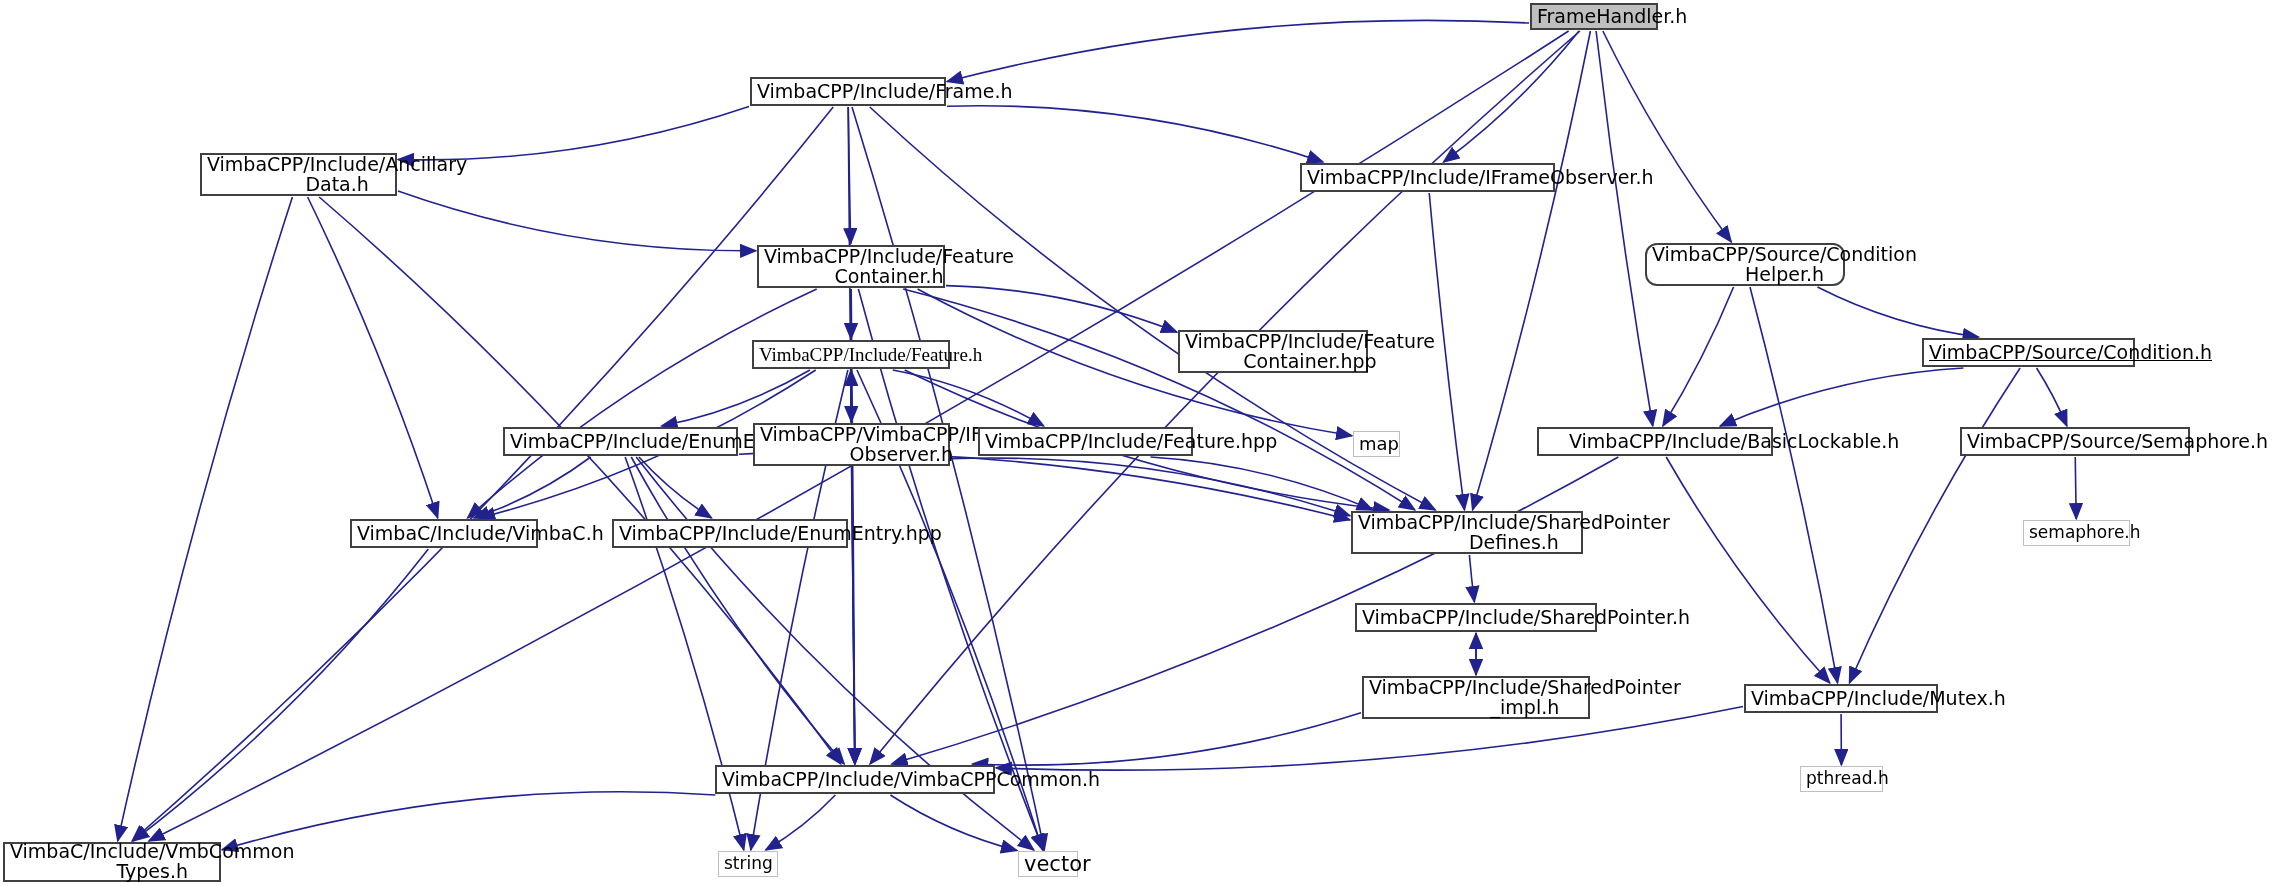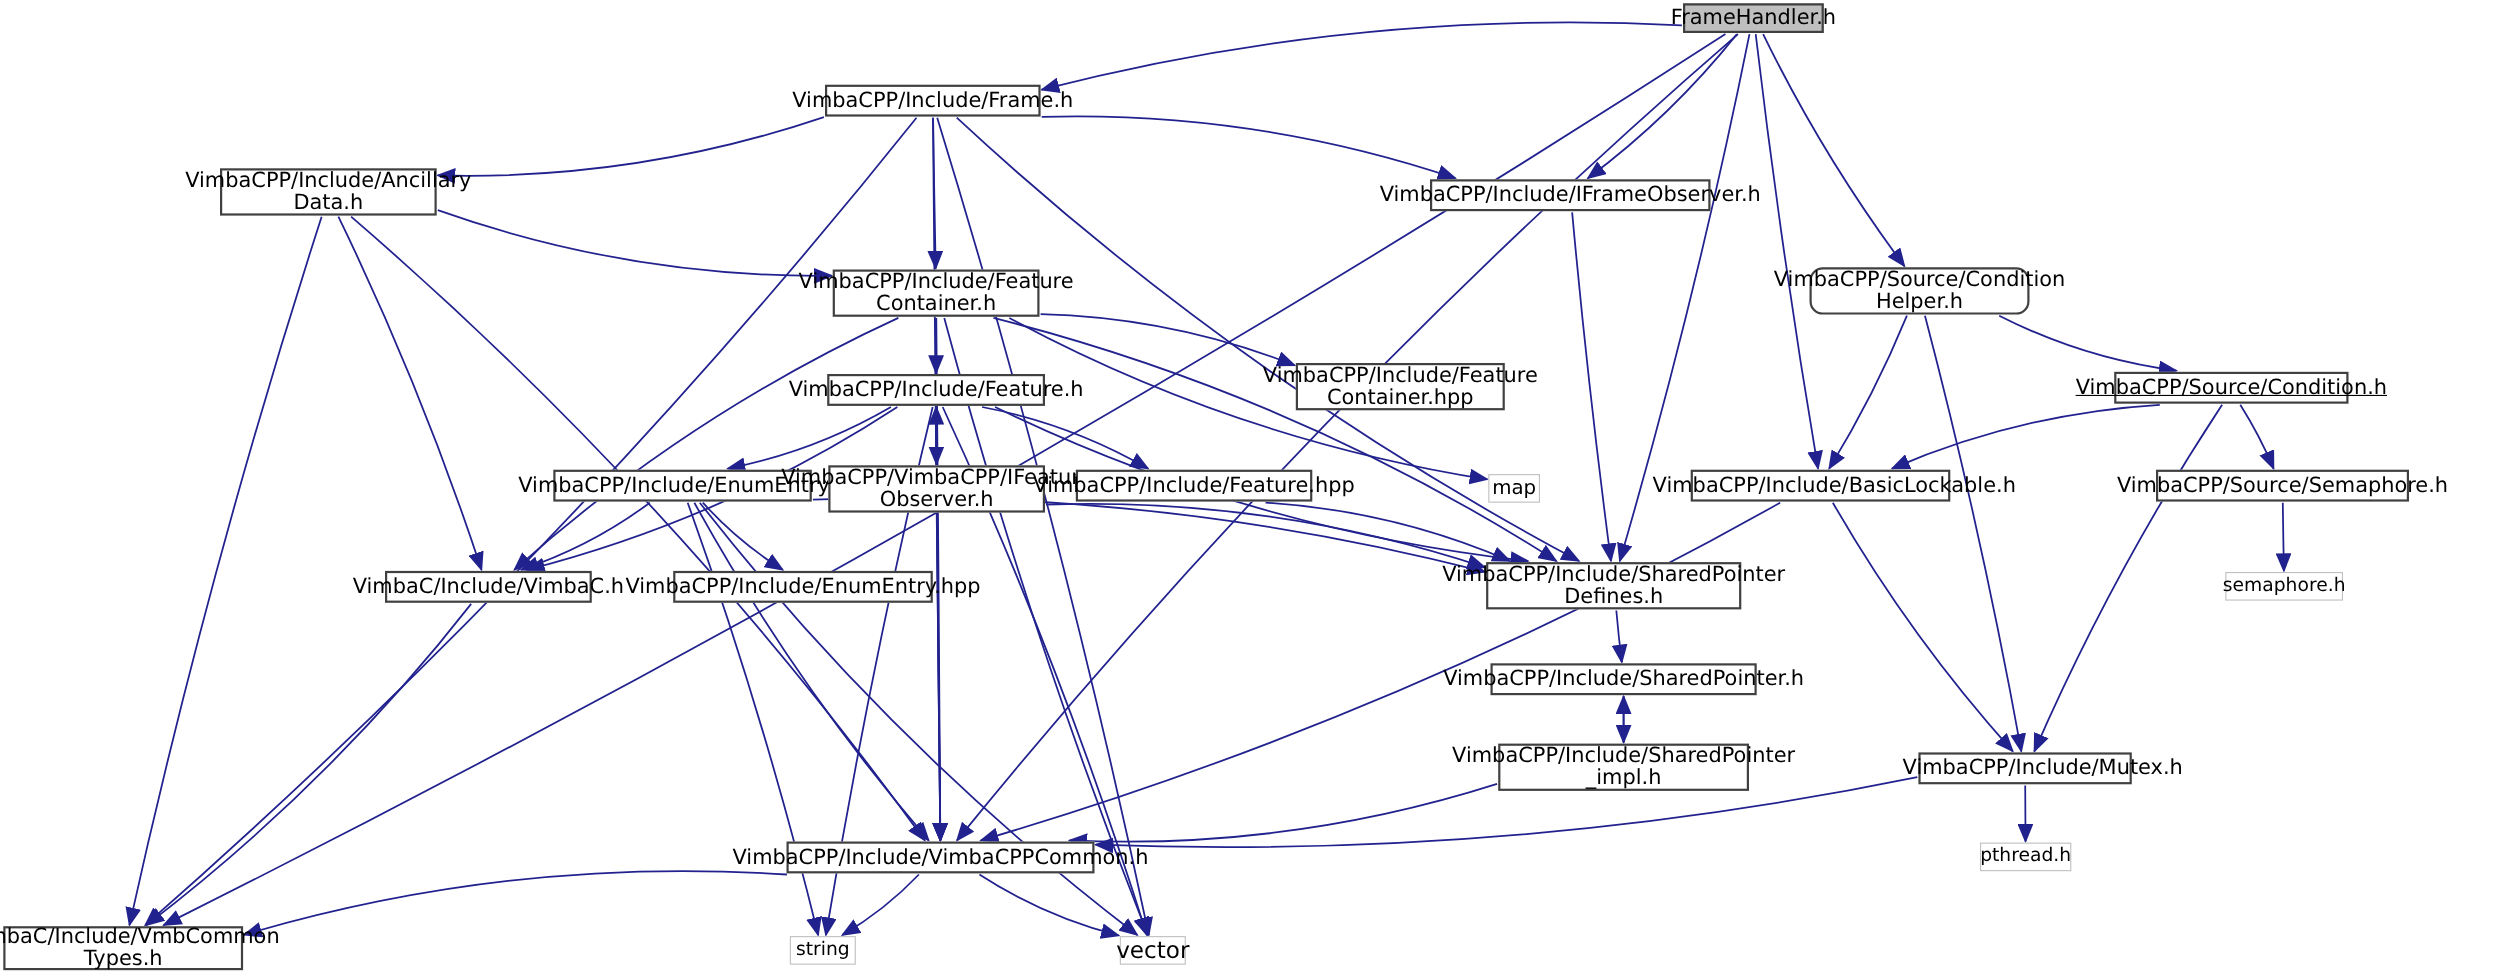--- a/index.html
+++ b/index.html
@@ -1,20 +1,20 @@
 <!DOCTYPE html>
 <html><head>
 <meta charset="utf-8">
 <style>
   html,body{margin:0;padding:0;background:#ffffff;}
   body{font-family:"DejaVu Sans","Liberation Sans",sans-serif;}
   #canvas{position:relative;width:2283px;height:887px;overflow:hidden;background:#fff;}
   svg.edges{position:absolute;left:0;top:0;width:2283px;height:887px;}
   .node{position:absolute;box-sizing:border-box;display:flex;align-items:center;
-        justify-content:center;text-align:center;line-height:1.05;
+        text-align:center;line-height:1.05;
         font-size:19px;color:#000;background:#ffffff;border:1px solid #bfbfbf;
         white-space:pre-line;}
   .node.hdr{border:2px solid #404040;background:#ffffff;}
   .node.root{border:2px solid #404040;background:#bfbfbf;}
   .node span{display:block;padding:0 5px;}
 </style>
 </head>
 <body>
 
 <div id="canvas">
@@ -93,40 +93,40 @@
   <div id="node-layer">
       <div class="node root" style="left: 1530px; top: 3px; width: 128px; height: 27px;"><span>FrameHandler.h</span></div>
       <div class="node hdr" style="left: 750px; top: 77px; width: 196px; height: 29px;"><span>VimbaCPP/Include/Frame.h</span></div>
       <div class="node hdr" style="left: 200px; top: 153px; width: 197px; height: 43px;"><span>VimbaCPP/Include/Ancillary
 Data.h</span></div>
       <div class="node hdr" style="left: 1300px; top: 163px; width: 255px; height: 29px;"><span>VimbaCPP/Include/IFrameObserver.h</span></div>
       <div class="node hdr" style="left: 1645px; top: 243px; width: 200px; height: 43px; border-radius: 12px;"><span>VimbaCPP/Source/Condition
 Helper.h</span></div>
       <div class="node hdr" style="left: 757px; top: 245px; width: 188px; height: 43px;"><span>VimbaCPP/Include/Feature
 Container.h</span></div>
-      <div class="node hdr" style="left: 752px; top: 340px; width: 198px; height: 29px;"><span>VimbaCPP/Include/Feature.h</span></div>
+      <div class="node hdr" style="left: 752px; top: 340px; width: 198px; height: 29px; font-family: Liberation Serif, serif;"><span>VimbaCPP/Include/Feature.h</span></div>
       <div class="node hdr" style="left: 1178px; top: 330px; width: 190px; height: 43px;"><span>VimbaCPP/Include/Feature
 Container.hpp</span></div>
       <div class="node hdr" style="left: 1922px; top: 338px; width: 213px; height: 29px; text-decoration: underline;"><span>VimbaCPP/Source/Condition.h</span></div>
       <div class="node hdr" style="left: 503px; top: 427px; width: 235px; height: 29px;"><span>VimbaCPP/Include/EnumEntry.h</span></div>
       <div class="node hdr" style="left: 753px; top: 423px; width: 197px; height: 43px;"><span>VimbaCPP/VimbaCPP/IFeature
 Observer.h</span></div>
       <div class="node hdr" style="left: 978px; top: 427px; width: 215px; height: 29px;"><span>VimbaCPP/Include/Feature.hpp</span></div>
       <div class="node sys" style="left: 1353px; top: 431px; width: 47px; height: 26px; font-size: 18px;"><span>map</span></div>
       <div class="node hdr" style="left: 1537px; top: 427px; width: 236px; height: 29px; padding-left: 25px;"><span>VimbaCPP/Include/BasicLockable.h</span></div>
       <div class="node hdr" style="left: 1960px; top: 427px; width: 230px; height: 29px;"><span>VimbaCPP/Source/Semaphore.h</span></div>
       <div class="node hdr" style="left: 350px; top: 519px; width: 188px; height: 29px;"><span>VimbaC/Include/VimbaC.h</span></div>
       <div class="node hdr" style="left: 612px; top: 519px; width: 236px; height: 29px;"><span>VimbaCPP/Include/EnumEntry.hpp</span></div>
       <div class="node hdr" style="left: 1351px; top: 511px; width: 232px; height: 43px;"><span>VimbaCPP/Include/SharedPointer
 Defines.h</span></div>
       <div class="node sys" style="left: 2023px; top: 520px; width: 107px; height: 26px; font-size: 17px;"><span>semaphore.h</span></div>
       <div class="node hdr" style="left: 1355px; top: 603px; width: 242px; height: 29px;"><span>VimbaCPP/Include/SharedPointer.h</span></div>
       <div class="node hdr" style="left: 1362px; top: 676px; width: 228px; height: 43px;"><span>VimbaCPP/Include/SharedPointer
 _impl.h</span></div>
-      <div class="node hdr" style="left: 1744px; top: 684px; width: 194px; height: 29px; padding-left: 32px;"><span>VimbaCPP/Include/Mutex.h</span></div>
+      <div class="node hdr" style="left: 1744px; top: 684px; width: 194px; height: 29px;"><span>VimbaCPP/Include/Mutex.h</span></div>
       <div class="node hdr" style="left: 715px; top: 765px; width: 280px; height: 29px;"><span>VimbaCPP/Include/VimbaCPPCommon.h</span></div>
       <div class="node sys" style="left: 1800px; top: 766px; width: 83px; height: 26px; font-size: 17px;"><span>pthread.h</span></div>
       <div class="node hdr" style="left: 3px; top: 842px; width: 218px; height: 40px;"><span>VimbaC/Include/VmbCommon
 Types.h</span></div>
       <div class="node sys" style="left: 718px; top: 851px; width: 60px; height: 26px; font-size: 17px;"><span>string</span></div>
       <div class="node sys" style="left: 1018px; top: 851px; width: 60px; height: 26px; font-size: 21px;"><span>vector</span></div>
     </div>
 </div>
 
 </body></html>

